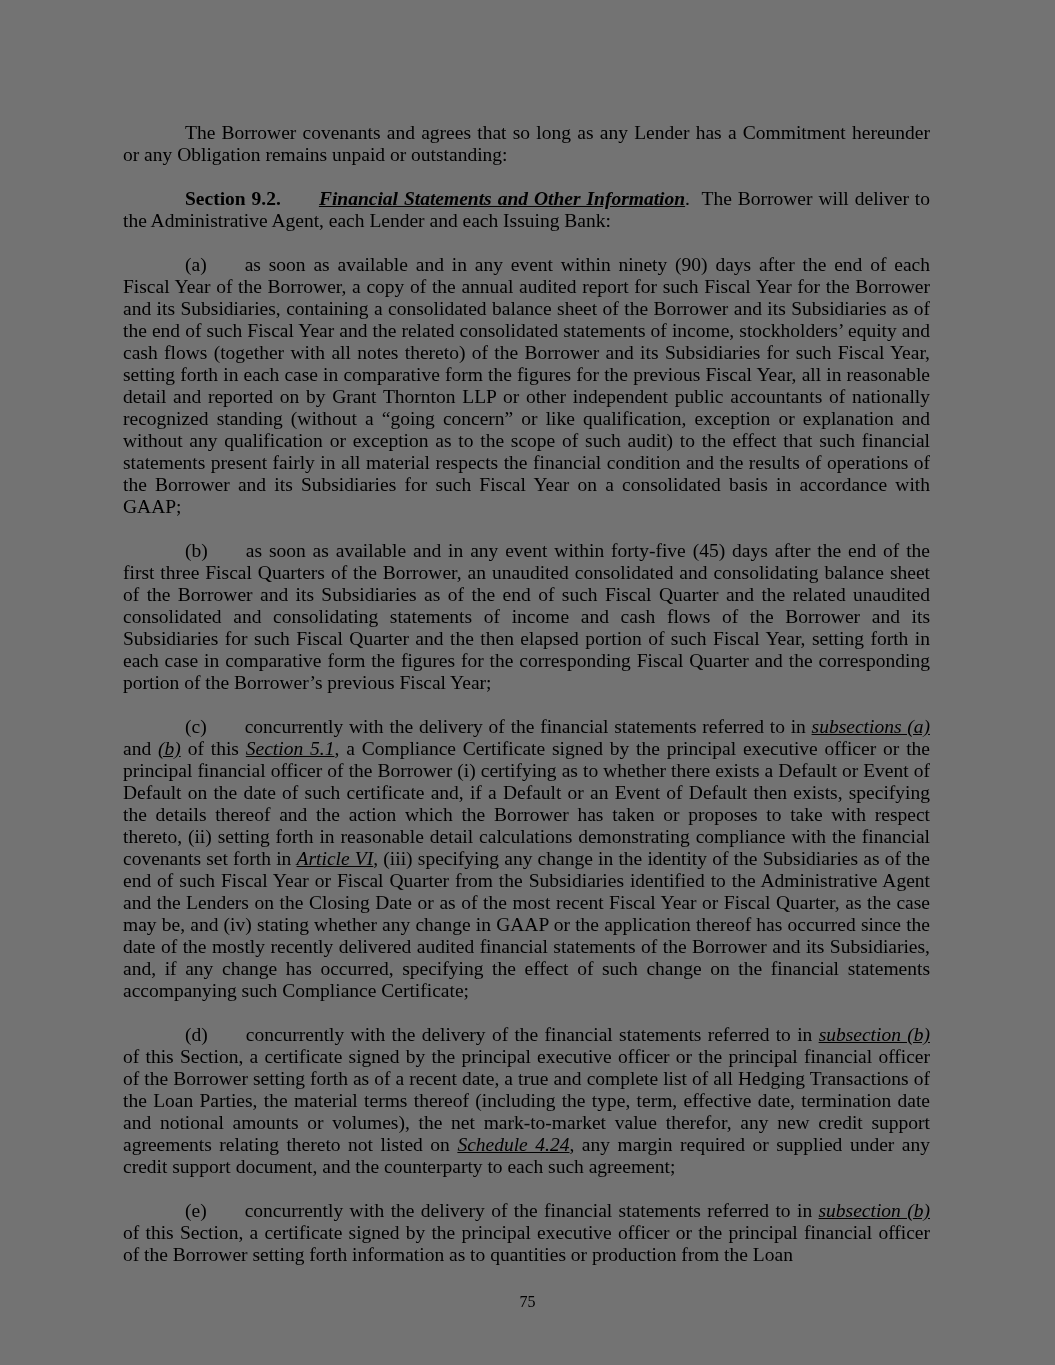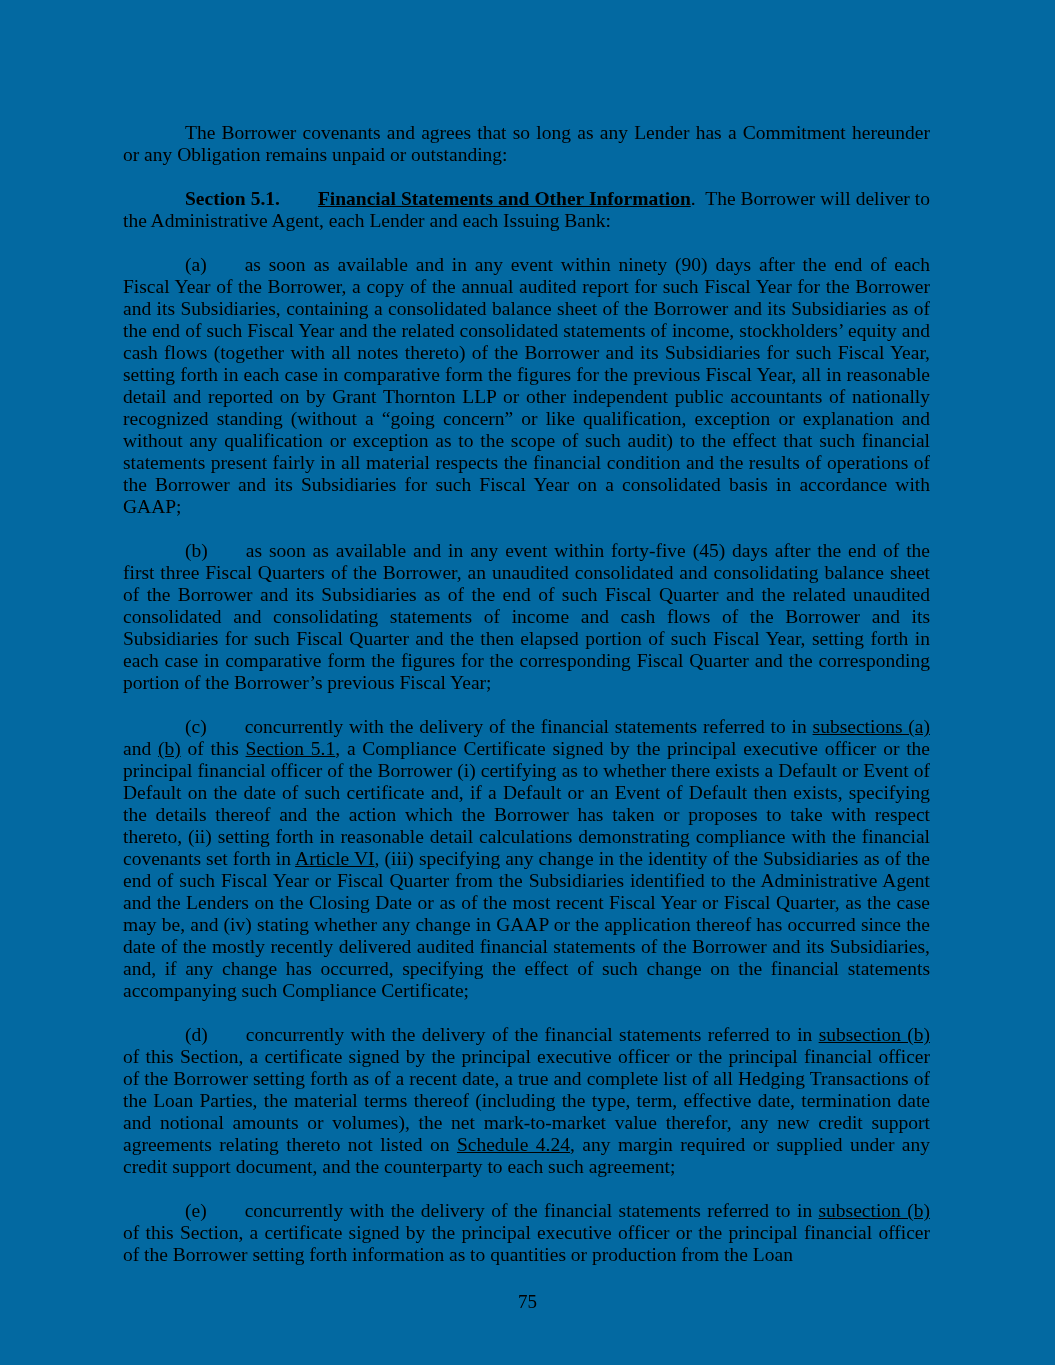--- a/index.html
+++ b/index.html
@@ -4,54 +4,54 @@
 <style>
   html, body {
     margin: 0;
     padding: 0;
     background: #ffffff;
   }
   .page {
     position: relative;
     width: 1055px;
     height: 1365px;
-    background: #0369a1;
+    background: #737373;
     box-sizing: border-box;
     padding: 122px 125px 0 123px;
     font-family: "Liberation Serif", "DejaVu Serif", serif;
     font-size: 19.5px;
     line-height: 22px;
     color: #000000;
     overflow: hidden;
   }
   .doc-body p {
     margin: 0 0 22px 0;
     text-align: justify;
   }
   p.body { text-indent: 62px; }
   p.sub  { text-indent: 62px; }
   .b { font-weight: bold; }
-  .u { text-decoration: underline; }
+  .u { text-decoration: underline; font-style: italic; }
   .tab { display: inline-block; width: 38px; }
   .footer {
     position: absolute;
     bottom: 52px;
     left: 0;
     width: 100%;
     text-align: center;
-    font-size: 19px;
+    font-size: 16px;
   }
 </style>
 </head>
 <body>
 
 <div class="page">
   <main class="doc-body">
       <p class="body"><span class="">The Borrower covenants and agrees that so long as any Lender has a Commitment hereunder or any Obligation remains unpaid or outstanding:</span></p>
-      <p class="body"><span class="b">Section 5.1.</span><span class="tab"></span><span class="b u">Financial Statements and Other Information</span><span class="">.&nbsp; The Borrower will deliver to the Administrative Agent, each Lender and each Issuing Bank:</span></p>
+      <p class="body"><span class="b">Section 9.2.</span><span class="tab"></span><span class="b u">Financial Statements and Other Information</span><span class="">.&nbsp; The Borrower will deliver to the Administrative Agent, each Lender and each Issuing Bank:</span></p>
       <p class="sub"><span class="">(a)</span><span class="tab"></span><span class="">as soon as available and in any event within ninety (90) days after the end of each Fiscal Year of the Borrower, a copy of the annual audited report for such Fiscal Year for the Borrower and its Subsidiaries, containing a consolidated balance sheet of the Borrower and its Subsidiaries as of the end of such Fiscal Year and the related consolidated statements of income, stockholders’ equity and cash flows (together with all notes thereto) of the Borrower and its Subsidiaries for such Fiscal Year, setting forth in each case in comparative form the figures for the previous Fiscal Year, all in reasonable detail and reported on by Grant Thornton LLP or other independent public accountants of nationally recognized standing (without a “going concern” or like qualification, exception or explanation and without any qualification or exception as to the scope of such audit) to the effect that such financial statements present fairly in all material respects the financial condition and the results of operations of the Borrower and its Subsidiaries for such Fiscal Year on a consolidated basis in accordance with GAAP;</span></p>
       <p class="sub"><span class="">(b)</span><span class="tab"></span><span class="">as soon as available and in any event within forty-five (45) days after the end of the first three Fiscal Quarters of the Borrower, an unaudited consolidated and consolidating balance sheet of the Borrower and its Subsidiaries as of the end of such Fiscal Quarter and the related unaudited consolidated and consolidating statements of income and cash flows of the Borrower and its Subsidiaries for such Fiscal Quarter and the then elapsed portion of such Fiscal Year, setting forth in each case in comparative form the figures for the corresponding Fiscal Quarter and the corresponding portion of the Borrower’s previous Fiscal Year;</span></p>
       <p class="sub"><span class="">(c)</span><span class="tab"></span><span class="">concurrently with the delivery of the financial statements referred to in </span><span class="u">subsections (a)</span><span class=""> and </span><span class="u">(b)</span><span class=""> of this </span><span class="u">Section 5.1</span><span class="">, a Compliance Certificate signed by the principal executive officer or the principal financial officer of the Borrower (i) certifying as to whether there exists a Default or Event of Default on the date of such certificate and, if a Default or an Event of Default then exists, specifying the details thereof and the action which the Borrower has taken or proposes to take with respect thereto, (ii) setting forth in reasonable detail calculations demonstrating compliance with the financial covenants set forth in </span><span class="u">Article VI</span><span class="">, (iii) specifying any change in the identity of the Subsidiaries as of the end of such Fiscal Year or Fiscal Quarter from the Subsidiaries identified to the Administrative Agent and the Lenders on the Closing Date or as of the most recent Fiscal Year or Fiscal Quarter, as the case may be, and (iv) stating whether any change in GAAP or the application thereof has occurred since the date of the mostly recently delivered audited financial statements of the Borrower and its Subsidiaries, and, if any change has occurred, specifying the effect of such change on the financial statements accompanying such Compliance Certificate;</span></p>
       <p class="sub"><span class="">(d)</span><span class="tab"></span><span class="">concurrently with the delivery of the financial statements referred to in </span><span class="u">subsection (b)</span><span class=""> of this Section, a certificate signed by the principal executive officer or the principal financial officer of the Borrower setting forth as of a recent date, a true and complete list of all Hedging Transactions of the Loan Parties, the material terms thereof (including the type, term, effective date, termination date and notional amounts or volumes), the net mark-to-market value therefor, any new credit support agreements relating thereto not listed on </span><span class="u">Schedule 4.24</span><span class="">, any margin required or supplied under any credit support document, and the counterparty to each such agreement;</span></p>
       <p class="sub"><span class="">(e)</span><span class="tab"></span><span class="">concurrently with the delivery of the financial statements referred to in </span><span class="u">subsection (b)</span><span class=""> of this Section, a certificate signed by the principal executive officer or the principal financial officer of the Borrower setting forth information as to quantities or production from the Loan</span></p>
     </main>
   <div class="footer">75</div>
 </div>
 
 </body></html>

